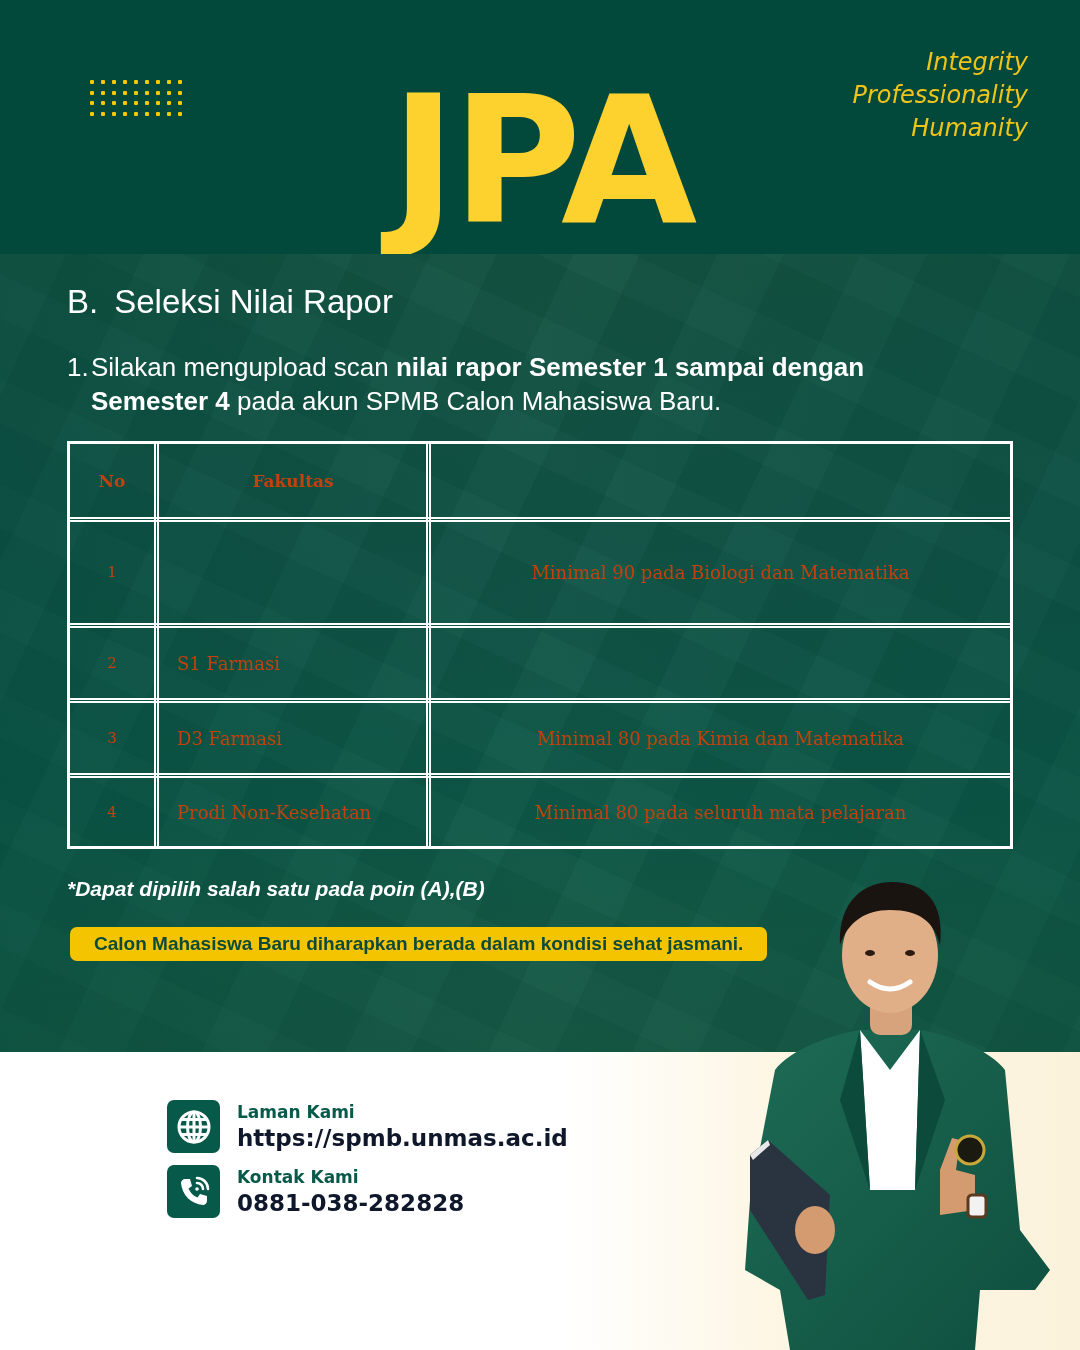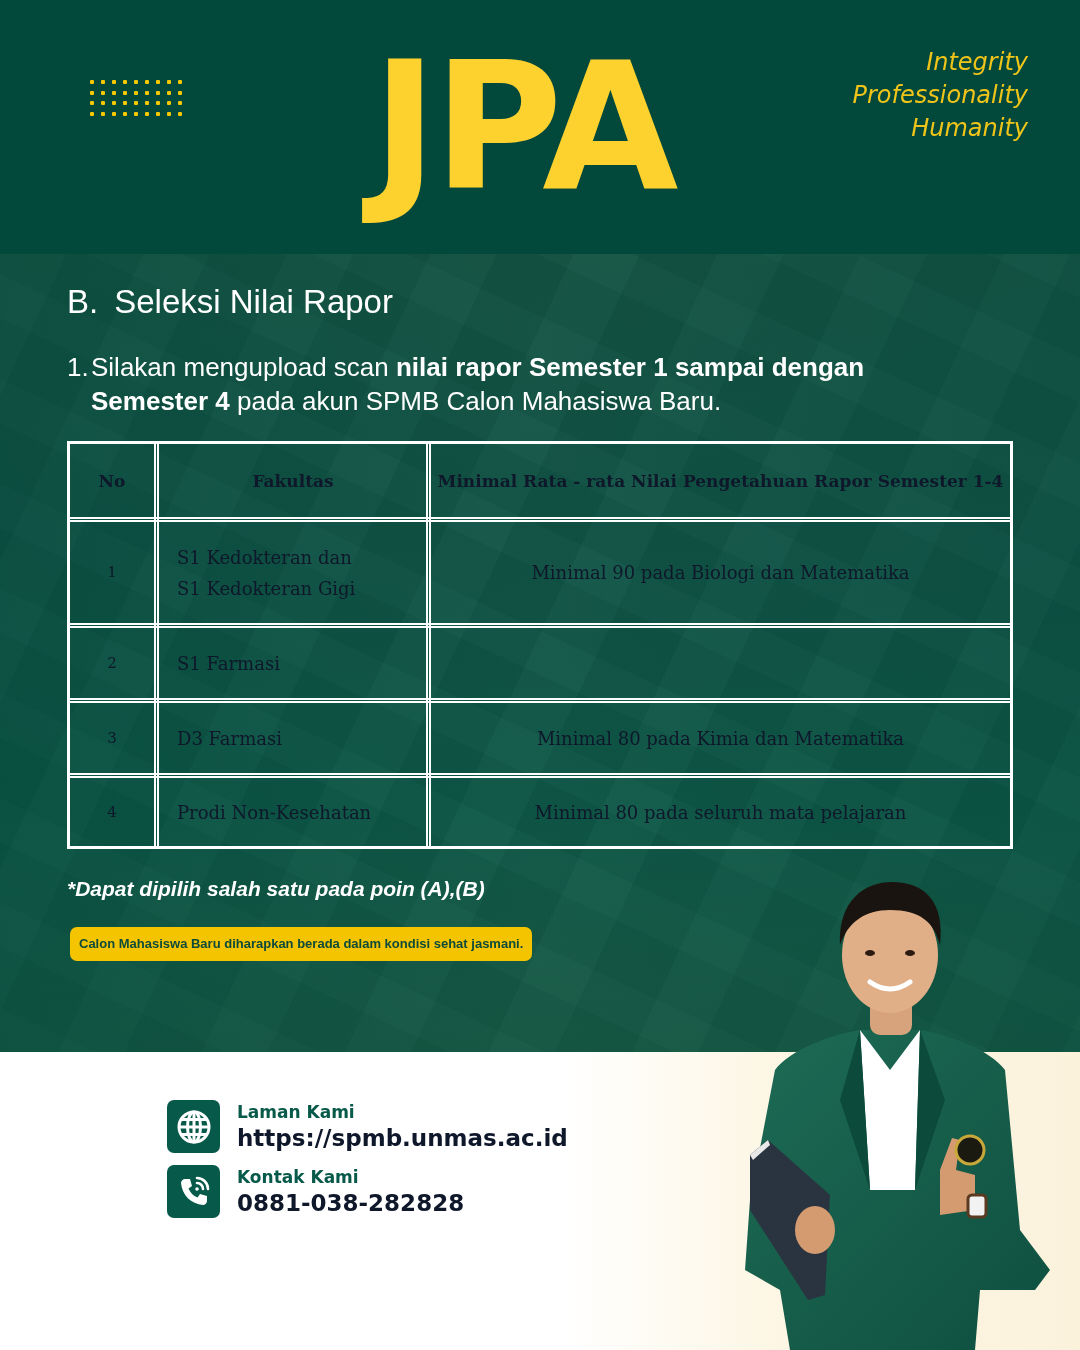--- a/index.html
+++ b/index.html
@@ -10,21 +10,21 @@
     .header {
       position: absolute; left: 0; top: 0; width: 1080px; height: 254px;
       background: #02493c;
     }
     .dots {
       position: absolute; left: 90px; top: 80px; width: 96px; height: 40px;
       display: grid; grid-template-columns: repeat(9, 11px); grid-template-rows: repeat(4, 10.7px);
     }
     .dots span { width: 4px; height: 4px; background: #f5c800; border-radius: 1px; display: block; }
     .logo {
-      position: absolute; left: 372px; top: 40px; width: 340px; 
+      position: absolute; left: 372px; top: 74px; width: 340px; text-align: center;
       font-family: "DejaVu Sans", sans-serif; font-weight: bold; font-size: 176px;
       line-height: 176px; letter-spacing: -4px; color: #fdd12e;
     }
     .values {
       position: absolute; right: 52px; top: 46px; text-align: right;
       font-family: "DejaVu Sans", sans-serif; font-style: italic; font-size: 24px;
       line-height: 33px; color: #f0c419;
     }
     .values div { display: block; }
 
@@ -53,21 +53,21 @@
       font-family: "Liberation Sans", sans-serif; font-size: 26px; line-height: 34px; color: #ffffff;
       display: flex;
     }
     .instruction .num { width: 24px; flex: none; }
     .instruction .txt b { font-weight: bold; }
 
     
     .table {
       position: absolute; left: 67px; top: 441px; width: 946px; height: 408px;
       border: 3px solid #ffffff;
-      font-family: "DejaVu Serif", serif; color: #0f172a;
+      font-family: "DejaVu Serif", serif; color: #c2410c;
     }
     .trow { position: absolute; left: 0; width: 940px; display: flex; }
     .divider {
       position: absolute; left: 0; width: 940px; height: 5px;
       border-top: 2px solid #ffffff; border-bottom: 2px solid #ffffff;
     }
     .vline {
       position: absolute; top: 0; bottom: 0; width: 5px;
       border-left: 2px solid #ffffff; border-right: 2px solid #ffffff;
     }
@@ -79,23 +79,23 @@
     .thead .c-fak { justify-content: center; padding-left: 0; }
     .tbody .cell { font-size: 18px; line-height: 31px; }
     .tbody .c-no { font-size: 15px; }
 
     .note {
       position: absolute; left: 67px; top: 877px;
       font-family: "Liberation Sans", sans-serif; font-style: italic; font-weight: bold;
       font-size: 21px; color: #ffffff;
     }
     .banner {
-      position: absolute; left: 70px; top: 927px; height: 34px; padding: 0 9px;
+      position: absolute; left: 70px; top: 927px; height: 34px; padding: 0 24px;
       background: #f4c400; border-radius: 7px;
-      font-family: "Liberation Sans", sans-serif; font-weight: bold; font-size: 13px;
+      font-family: "Liberation Sans", sans-serif; font-weight: bold; font-size: 19px;
       line-height: 34px; color: #0d4a3a; white-space: nowrap;
     }
 
     
     .footer {
       position: absolute; left: 0; top: 1052px; width: 1080px; height: 298px;
       background: linear-gradient(90deg, #ffffff 0%, #ffffff 52%, #fdf6e4 72%, #fbf2dc 100%);
     }
     .contact { position: absolute; left: 167px; display: flex; align-items: center; gap: 17px; }
     .contact.web { top: 1100px; align-items: center; }
@@ -178,32 +178,25 @@
   <span class="txt"><span>Silakan mengupload scan </span><b>nilai rapor Semester 1 sampai dengan Semester 4</b><span> pada akun SPMB Calon Mahasiswa Baru.</span></span>
 </div>
 
 <div class="table">
   <div class="vline" style="left:84px;"></div>
   <div class="vline" style="left:356px;"></div>
 
   <div class="trow thead" style="top:0; height:73px;">
     <div class="cell c-no">No</div>
     <div class="cell c-fak">Fakultas</div>
-    <div class="cell c-min">Minimal Rata - rata Nilai Pengetahuan Rapor Semester 1-4</div>
   </div>
   <div class="divider" style="top:73px;"></div>
 
   <div class="trow tbody" style="top:78px; height:101px;">
     <div class="cell c-no">1</div>
-    <div class="cell c-fak">
-      <div>
-        <div>S1 Kedokteran dan</div>
-        <div>S1 Kedokteran Gigi</div>
-      </div>
-    </div>
     <div class="cell c-min">Minimal 90 pada Biologi dan Matematika</div>
   </div>
   <div class="divider" style="top:179px;"></div>
 
   <div class="trow tbody" style="top:184px; height:70px;">
     <div class="cell c-no">2</div>
     <div class="cell c-fak">S1 Farmasi</div>
   </div>
   <div class="divider" style="top:254px;"></div>
 

